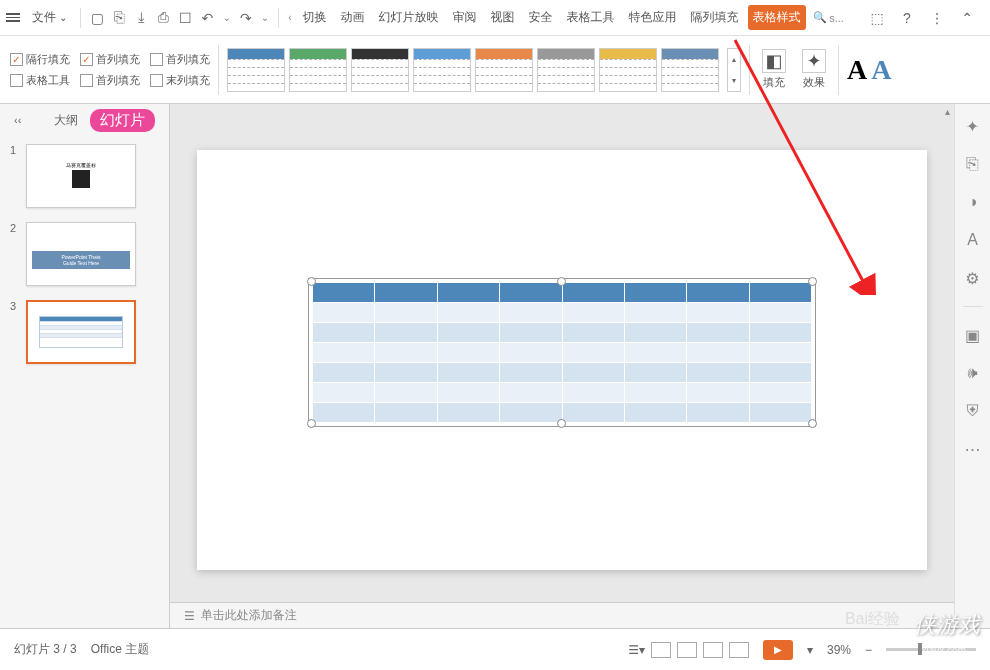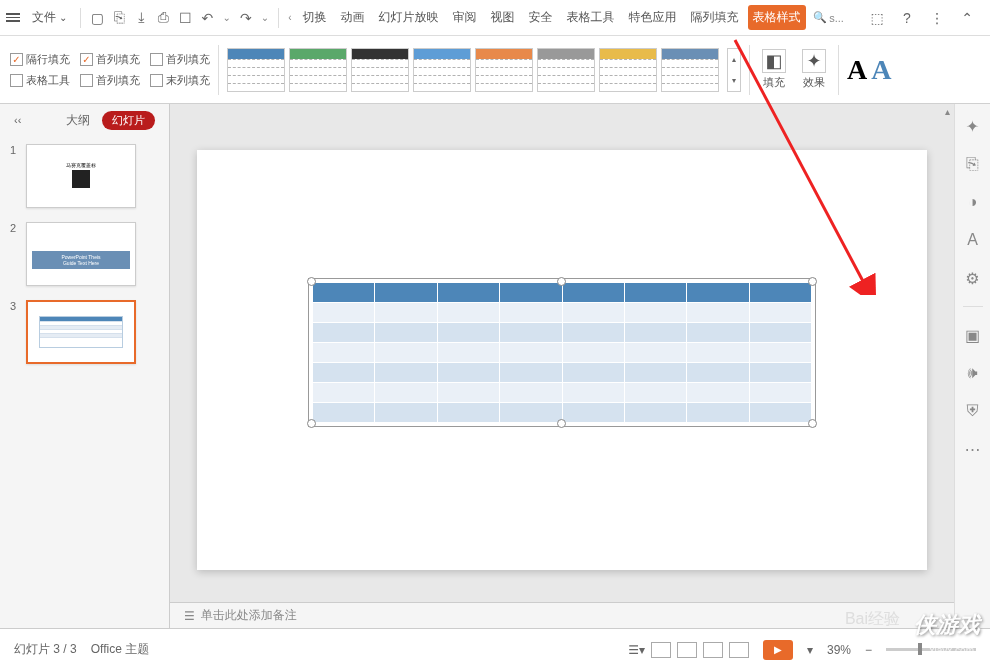--- a/index.html
+++ b/index.html
@@ -32,21 +32,21 @@
 .gallery-more { width: 14px; height: 44px; border: 1px solid #ccc; display: flex; flex-direction: column; cursor: pointer; }
 .gallery-more span { flex: 1; display: flex; align-items: center; justify-content: center; font-size: 8px; color: #666; }
 .ribbon-btn { display: flex; flex-direction: column; align-items: center; gap: 2px; font-size: 11px; color: #555; cursor: pointer; padding: 0 4px; }
 .ribbon-btn .ic { width: 24px; height: 24px; display: flex; align-items: center; justify-content: center; font-size: 18px; border: 1px solid #ccc; }
 .art-preview { display: flex; align-items: center; gap: 4px; padding: 4px 8px; border-left: 1px solid #ddd; height: 50px; }
 .art-letter { font-size: 28px; font-weight: bold; font-family: Georgia, serif; }
 
 .main-area { position: absolute; top: 104px; left: 0; right: 36px; bottom: 42px; display: flex; background: #e8e8e8; }
 .slide-panel { width: 170px; background: #f5f5f5; border-right: 1px solid #ccc; display: flex; flex-direction: column; }
 .panel-header { height: 32px; display: flex; align-items: center; gap: 12px; padding: 0 14px; font-size: 12px; color: #666; }
-.panel-header .pill { background: #b91c1c; color: #fff; padding: 2px 10px; border-radius: 10px; font-size: 11px; }
+.panel-header .pill { background: #ec4899; color: #fff; padding: 2px 10px; border-radius: 10px; font-size: 15px; }
 .panel-header .collapse { margin-right: auto; cursor: pointer; font-size: 11px; }
 .thumbs { flex: 1; overflow-y: auto; padding: 8px 10px; }
 .thumb-wrap { display: flex; gap: 6px; margin-bottom: 14px; }
 .thumb-num { font-size: 11px; color: #666; width: 10px; }
 .thumb { width: 110px; height: 64px; background: #fff; border: 1px solid #ccc; box-shadow: 0 1px 2px rgba(0,0,0,0.1); display: flex; align-items: center; justify-content: center; flex-direction: column; }
 .thumb.selected { border: 2px solid #e86a2a; }
 .thumb1-content { font-size: 5px; text-align: center; }
 .thumb1-black { width: 18px; height: 18px; background: #222; margin: 2px auto; }
 .thumb2-title { width: 90%; background: #6a8fb5; color: #fff; font-size: 5px; text-align: center; padding: 3px; margin-top: 12px; }
 .thumb3-table { width: 80%; height: 32px; border: 1px solid #b8cde0; }
@@ -74,22 +74,22 @@
 
 .status-bar { position: absolute; bottom: 0; left: 0; right: 0; height: 42px; background: #fff; border-top: 1px solid #ccc; display: flex; align-items: center; padding: 0 14px; font-size: 12px; color: #666; gap: 14px; }
 .status-bar .spacer { flex: 1; }
 .view-btns { display: flex; gap: 6px; align-items: center; }
 .view-btn { width: 20px; height: 16px; border: 1px solid #aaa; cursor: pointer; }
 .play-btn { width: 30px; height: 20px; background: #e86a2a; border-radius: 3px; color: #fff; display: flex; align-items: center; justify-content: center; font-size: 10px; cursor: pointer; }
 .zoom-slider { width: 90px; height: 3px; background: #ccc; position: relative; }
 .zoom-thumb { width: 4px; height: 12px; background: #888; position: absolute; top: -5px; left: 35%; }
 
 .arrow-annotation { position: absolute; left: 725px; top: 35px; width: 160px; height: 260px; pointer-events: none; z-index: 100; }
-.watermark { position: absolute; right: 10px; bottom: 30px; color: #fff; font-size: 22px; font-style: italic; font-weight: bold; text-shadow: 1px 1px 3px rgba(0,0,0,0.5); opacity: 0.9; pointer-events: none; }
-.watermark-sub { position: absolute; right: 16px; bottom: 14px; color: #fff; font-size: 10px; opacity: 0.8; pointer-events: none; }
+.watermark { position: absolute; right: 10px; bottom: 30px; color: #fff; font-size: 22px; font-style: italic; font-weight: normal; text-shadow: 1px 1px 3px rgba(0,0,0,0.5); opacity: 0.9; pointer-events: none; }
+.watermark-sub { position: absolute; right: 24px; bottom: 14px; color: #fff; font-size: 10px; opacity: 0.8; pointer-events: none; }
 .baidu-wm { position: absolute; right: 90px; bottom: 40px; color: rgba(200,200,200,0.5); font-size: 16px; pointer-events: none; }
 </style>
 </head>
 <body>
 
 <div class="toolbar-top">
   <div class="hamburger">
       <span></span>
       <span></span>
       <span></span>

